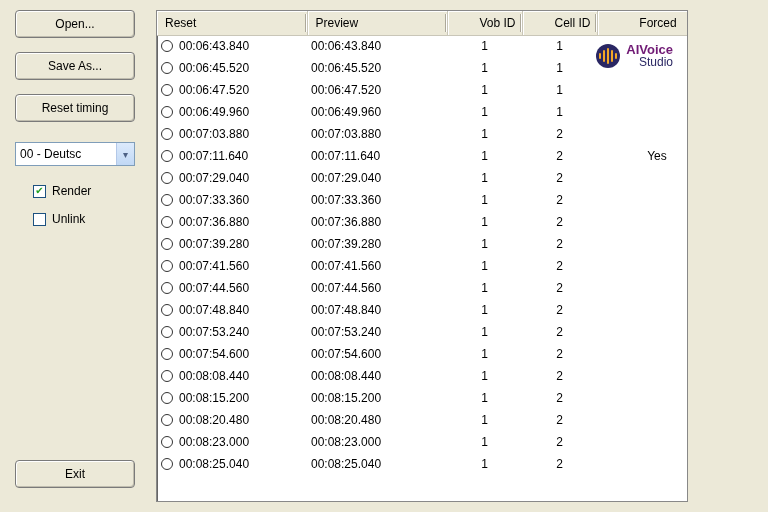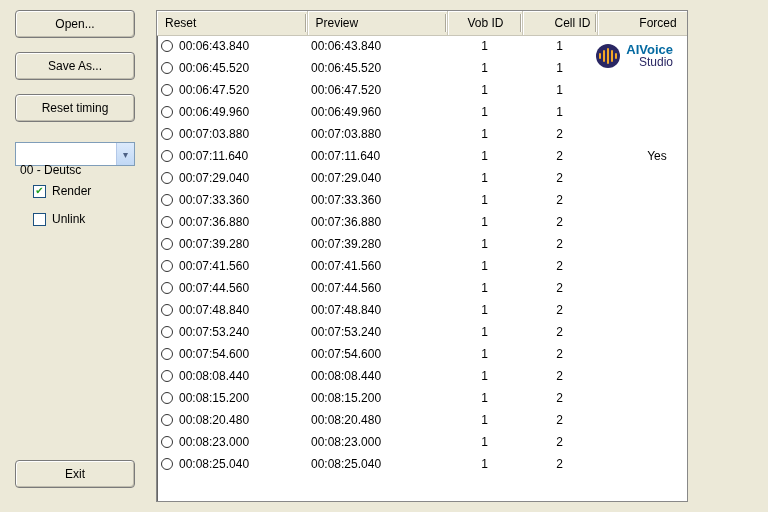--- a/index.html
+++ b/index.html
@@ -39,21 +39,21 @@
   .select-wrap {
     width: 120px;
     height: 24px;
     margin: 6px 0 18px 0;
     display: flex;
     border: 1px solid #7f9db9;
     background: #fff;
   }
   .select-text {
     flex: 1;
-    padding: 20px 4px;
+    padding: 4px 4px;
     white-space: nowrap;
     overflow: hidden;
   }
   .select-arrow {
     width: 18px;
     background: linear-gradient(#dceafc, #c1d8f5);
     border-left: 1px solid #b3c8e8;
     display: flex; align-items: center; justify-content: center;
     font-size: 10px; color: #4d6185;
     cursor: pointer;
@@ -144,21 +144,21 @@
     background: #2a2763;
     display: flex; align-items: center; justify-content: center;
     gap: 2px;
   }
   .brand-icon span {
     display: block; width: 2px;
     background: #f3a826;
     border-radius: 1px;
   }
   .brand-text { line-height: 1; }
-  .brand-text .t1 { font-weight: 700; font-size: 13px; color: #0369a1; }
+  .brand-text .t1 { font-weight: 700; font-size: 13px; color: #701a75; }
   .brand-text .t2 { font-size: 12px; color: #2a2763; text-align: right; }
 </style>
 </head>
 <body>
 
 <div class="app">
   <div class="sidebar">
     <button class="btn">Open...</button>
     <button class="btn">Save As...</button>
     <button class="btn">Reset timing</button>
@@ -187,21 +187,21 @@
         <col class="c-time">
           <col class="c-prev">
           <col class="c-vob">
           <col class="c-cell">
           <col class="c-forced">
       </colgroup>
       <thead>
         <tr>
           <th><span>Reset</span><span class="hdr-sep"></span></th>
           <th><span>Preview</span><span class="hdr-sep"></span></th>
-          <th style="text-align:center"><span>Vob ID</span><span class="hdr-sep"></span></th>
+          <th style="text-align:right"><span>Vob ID</span><span class="hdr-sep"></span></th>
           <th style="text-align:right"><span>Cell ID</span><span class="hdr-sep"></span></th>
           <th style="text-align:center"><span>Forced</span><span class="hdr-sep"></span></th>
         </tr>
       </thead>
       <tbody id="tbody">
           <tr>
             <td><span class="radio"></span>00:06:43.840</td>
             <td>00:06:43.840</td>
             <td class="num">1</td>
             <td class="num">1</td>

